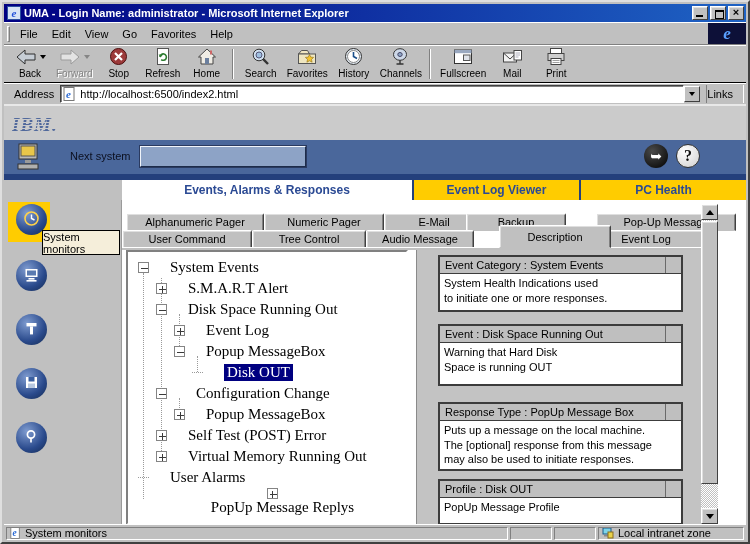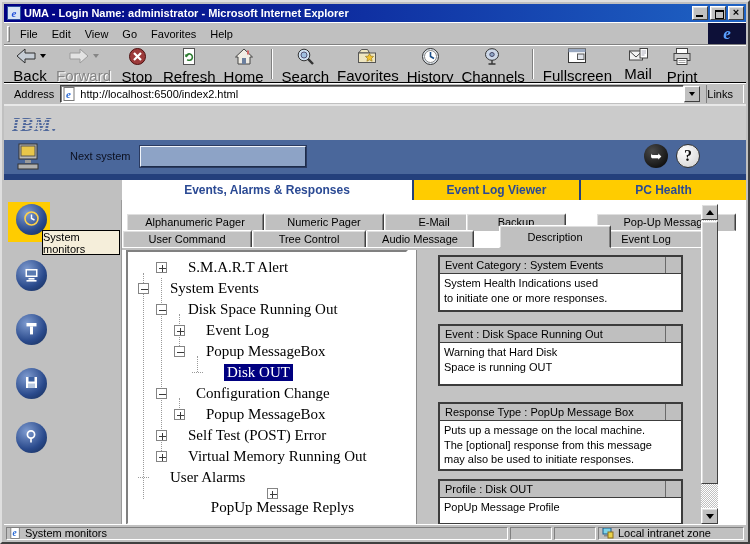--- a/index.html
+++ b/index.html
@@ -28,21 +28,21 @@
   .menu-item { padding:3px 7px; }
   .ie-logo { position:absolute; right:0; top:0; width:38px; height:22px; background:#0d1038;
     color:#5aa0ff; font:italic bold 17px "Liberation Serif",serif; text-align:center; line-height:21px; }
 
   
   .toolbar { position:absolute; left:2px; top:42px; right:2px; height:38px; background:#c0c0c0;
     border-top:1px solid #808080; box-shadow:inset 0 1px 0 #fff; display:flex; align-items:stretch; padding-left:4px; }
   .tbtn { display:flex; flex-direction:column; align-items:center; justify-content:flex-start; padding:2px 4px 1px;
     min-width:44px; }
   .tbtn .ic { height:19px; display:flex; align-items:center; }
-  .tbtn .lb { font-size:15px; margin-top:2px; white-space:nowrap; }
+  .tbtn .lb { font-size:10px; margin-top:2px; white-space:nowrap; }
   .tbtn.disabled .lb { color:#858585; text-shadow:1px 1px 0 #fff; }
   .tbtn .drop { width:0; height:0; border-left:3px solid transparent; border-right:3px solid transparent;
     border-top:4px solid #000; margin-left:3px; }
   .tbtn.disabled .drop { border-top-color:#858585; }
   .tsep { width:2px; margin:4px 5px 3px 3px; border-left:1px solid #808080; border-right:1px solid #fff; }
 
   
   .addressbar { position:absolute; left:2px; top:80px; right:2px; height:22px; background:#c0c0c0;
     border-top:1px solid #000000; box-shadow:inset 0 1px 0 #fff; display:flex; align-items:center; padding:0 2px; }
   .addr-label { padding:0 6px 0 8px; }
@@ -409,27 +409,27 @@
           <div class="subtab active" style="left: 470px; top: 25px; width: 112px;">
             <span>Description</span>
           </div>
           <div class="subtab" style="left: 582px; top: 30px; width: 120px;">
             <span>Event Log</span>
           </div>
         </div>
       <div class="tab-base"></div>
 
       <div class="tree-panel" id="treepanel" style="padding-top: 5px;">
+          <div class="tree-row" style="padding-left: 10px;">
+            <span class="tbox"></span>
+            <span class="tlabel">System Events</span>
+          </div>
           <div class="tree-row" style="padding-left: 28px;">
             <span class="tbox plus"></span>
             <span class="tlabel">S.M.A.R.T Alert</span>
-          </div>
-          <div class="tree-row" style="padding-left: 10px;">
-            <span class="tbox"></span>
-            <span class="tlabel">System Events</span>
           </div>
           <div class="tree-row" style="padding-left: 28px;">
             <span class="tbox"></span>
             <span class="tlabel">Disk Space Running Out</span>
           </div>
           <div class="tree-row" style="padding-left: 46px;">
             <span class="tbox plus"></span>
             <span class="tlabel">Event Log</span>
           </div>
           <div class="tree-row" style="padding-left: 46px;">

